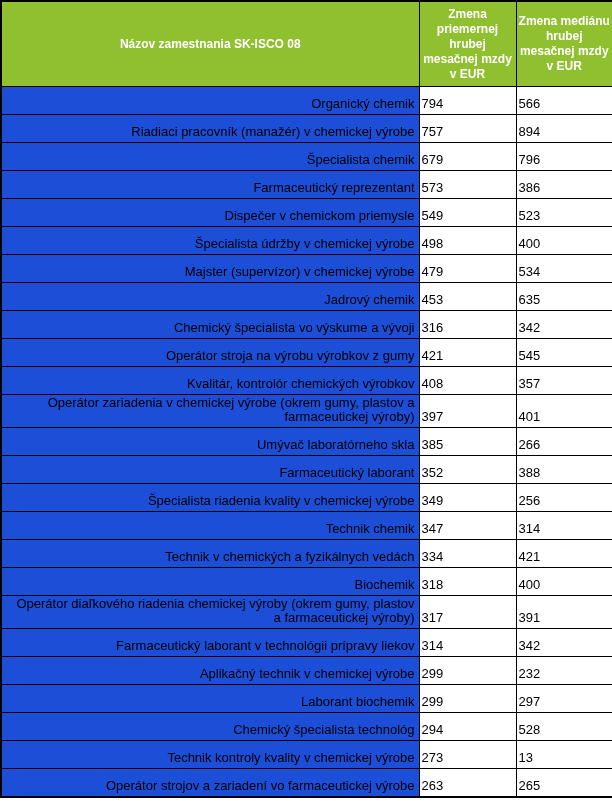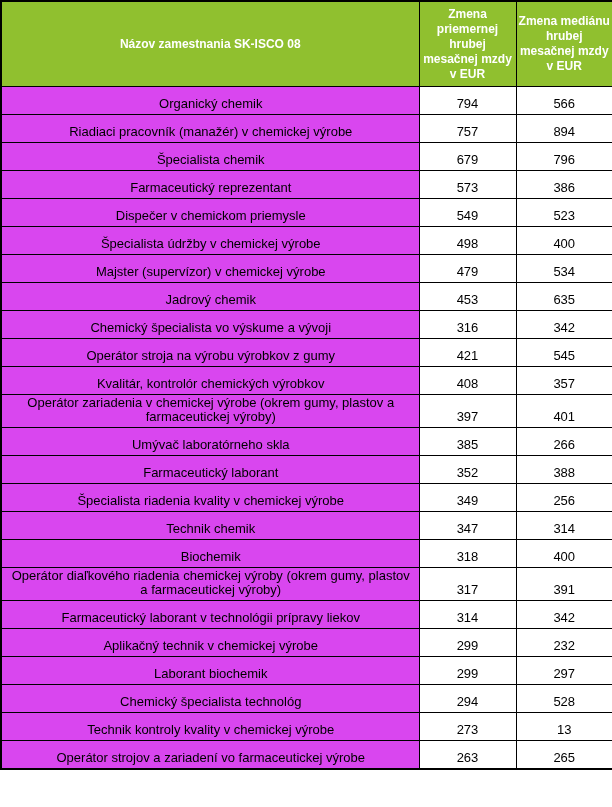--- a/index.html
+++ b/index.html
@@ -37,26 +37,26 @@
   td {
     border: 1px solid #000000;
     font-size: 13px;
     line-height: 13.5px;
     color: #000000;
     vertical-align: bottom;
     height: 22px;
     padding: 1px 4px 4px 5px;
   }
   td.name {
-    background: #d946ef;
-    text-align: center;
+    background: #1d4ed8;
+    text-align: right;
   }
   td.val {
     background: #ffffff;
-    text-align: center;
+    text-align: left;
     padding-left: 2px;
     padding-right: 2px;
   }
 </style>
 </head>
 <body>
 
 <div class="page">
   <table class="wage-table">
     <colgroup>
@@ -146,20 +146,25 @@
           <td class="name">Špecialista riadenia kvality v chemickej výrobe</td>
           <td class="val">349</td>
           <td class="val">256</td>
         </tr>
         <tr>
           <td class="name">Technik chemik</td>
           <td class="val">347</td>
           <td class="val">314</td>
         </tr>
         <tr>
+          <td class="name">Technik v chemických a fyzikálnych vedách</td>
+          <td class="val">334</td>
+          <td class="val">421</td>
+        </tr>
+        <tr>
           <td class="name">Biochemik</td>
           <td class="val">318</td>
           <td class="val">400</td>
         </tr>
         <tr>
           <td class="name">Operátor diaľkového riadenia chemickej výroby (okrem gumy, plastov a farmaceutickej výroby)</td>
           <td class="val">317</td>
           <td class="val">391</td>
         </tr>
         <tr>

